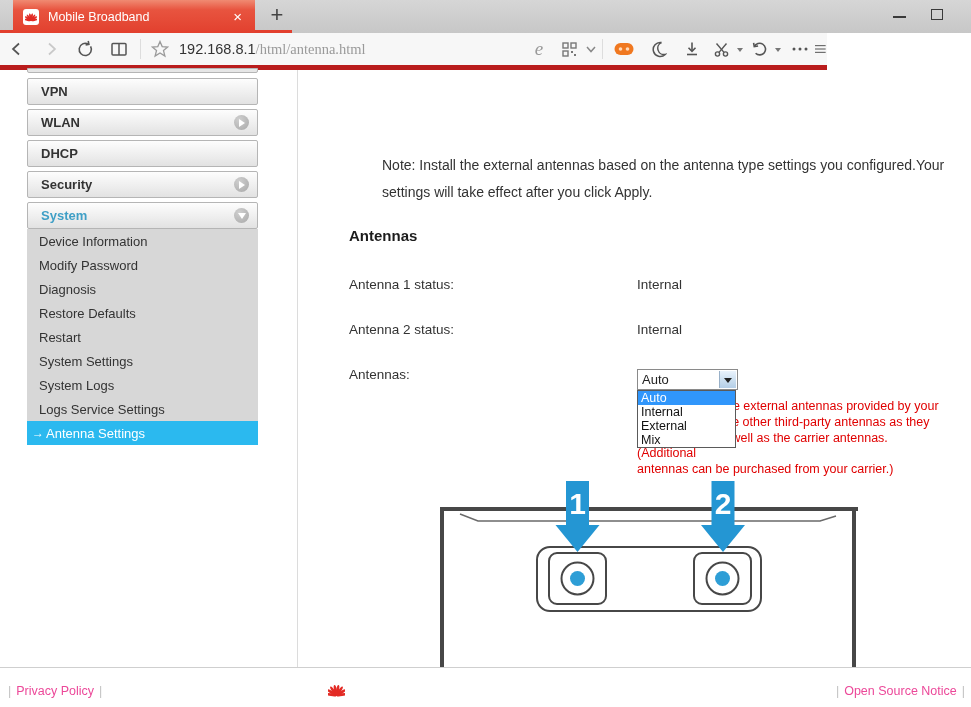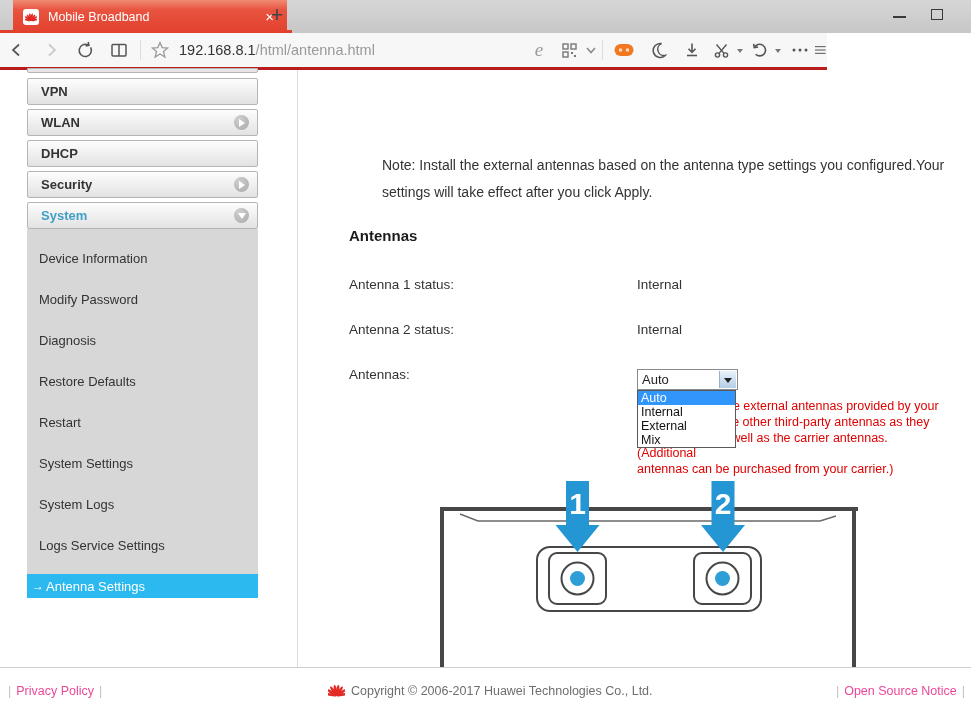--- a/index.html
+++ b/index.html
@@ -4,43 +4,43 @@
 <style>
   *{margin:0;padding:0;box-sizing:border-box;}
   html,body{width:971px;height:707px;overflow:hidden;background:#fff;
     font-family:"Liberation Sans","DejaVu Sans",sans-serif;}
   body{position:relative;}
 
   
   .titlebar{position:absolute;left:0;top:0;width:971px;height:33px;
     background:linear-gradient(#d6d6d6,#c7c7c7);}
   .tab-underline{position:absolute;left:0;top:30px;width:292px;height:3px;background:#e23f2e;}
-  .tab{position:absolute;left:13px;top:0;width:274px;height:33px;
+  .tab{position:absolute;left:13px;top:0;width:242px;height:33px;
     background:linear-gradient(#f08a72 0%,#e8543f 30%,#e2402e 100%);
     display:flex;align-items:center;padding:8px 10px;color:#fff;}
   .favicon{width:16px;height:16px;background:#fff;border-radius:3px;margin-right:9px;
     display:flex;align-items:center;justify-content:center;flex:0 0 auto;}
   .tab-title{font-size:12.5px;flex:1;white-space:nowrap;overflow:hidden;}
   .tab-close{font-size:15px;color:#fff;padding:0 3px;cursor:default;}
   .newtab{position:absolute;left:262px;top:0;width:30px;height:30px;color:#444;
     font-size:22px;font-weight:300;display:flex;align-items:center;justify-content:center;}
   .win-min{position:absolute;left:893px;top:16px;width:13px;height:2px;background:#3a3a3a;}
   .win-max{position:absolute;left:931px;top:9px;width:12px;height:11px;border:1.5px solid #3a3a3a;}
 
   
   .toolbar{position:absolute;left:0;top:33px;width:827px;height:37px;background:#f7f7f7;
-    border-bottom:3px solid #b91c1c;display:flex;align-items:flex-end;}
+    border-bottom:5px solid #b91c1c;display:flex;align-items:flex-end;}
   .tb-left{display:flex;align-items:center;height:100%;}
   .tb-ic{width:34px;height:100%;display:flex;align-items:center;justify-content:center;color:#555;}
   .tb-ic.dis{color:#c9c9c9;}
   .tb-sep{width:1px;height:20px;background:#ddd;margin:0 4px;}
   .url-star{width:30px;display:flex;align-items:center;justify-content:center;color:#9a9a9a;height:100%;}
   .urlbox{display:flex;align-items:center;font-size:14.5px;margin-left:4px;white-space:nowrap;}
   .url-host{color:#333;}
-  .url-path{color:#9a9a9a;}
+  .url-path{color:#9a9a9a;font-family:Liberation Serif, serif;}
   .tb-right{position:absolute;right:0;top:0;height:100%;display:flex;align-items:center;}
   .tb-ic2{width:30px;height:100%;display:flex;align-items:center;justify-content:center;color:#6d6d6d;}
   .ie-e{font-family:"Liberation Serif",serif;font-style:italic;font-size:19px;color:#9a9a9a;}
   .caret{width:0;height:0;border:3.5px solid transparent;border-top:4.5px solid #777;margin-top:4px;}
   .caret-cell{width:14px;height:100%;display:flex;align-items:center;justify-content:center;}
   .edge-clip{width:12px;height:100%;display:flex;align-items:center;overflow:hidden;}
 
   
   .page{position:absolute;left:0;top:70px;width:971px;height:597px;background:#fff;}
   .v-divider{position:absolute;left:297px;top:0;width:1px;height:597px;background:#dcdcdc;}
@@ -52,21 +52,21 @@
     border-radius:2px;background:linear-gradient(#fdfdfd,#ededed 60%,#e2e2e2);
     display:flex;align-items:center;padding:0 8px 0 13px;font-size:13px;font-weight:bold;color:#333;}
   .side-btn .lbl{flex:1;}
   .side-btn.active .lbl{color:#3f9fc6;}
   .chev-circle{width:15px;height:15px;border-radius:50%;
     background:radial-gradient(circle at 35% 30%,#cfcfcf,#a8a8a8);
     display:flex;align-items:center;justify-content:center;}
   .chev-r{width:0;height:0;border:4px solid transparent;border-left:6px solid #fff;margin-left:4px;}
   .chev-d{width:0;height:0;border:4px solid transparent;border-top:6px solid #fff;margin-top:4px;}
   .submenu{position:absolute;left:27px;top:159px;width:231px;background:#d7d7d7;}
-  .sub-item{height:24px;display:flex;align-items:center;padding-left:12px;font-size:13px;color:#333;margin-top:17px;}
+  .sub-item{height:24px;display:flex;align-items:center;padding-left:12px;font-size:13px;color:#333;}
   .sub-item.active{background:#2bb9ef;color:#fff;padding-left:5px;}
   .sub-item.active .arr{font-size:12px;margin-right:2px;}
 
   
   .note{position:absolute;left:349px;top:82px;font-size:14px;color:#333;line-height:27px;margin-left:33px;}
   .heading{position:absolute;left:349px;top:157px;font-size:15px;font-weight:bold;color:#1c1c1c;}
   .f-label{position:absolute;left:349px;font-size:13.5px;color:#333;}
   .f-value{position:absolute;left:637px;font-size:13.5px;color:#333;}
 
   .select{position:absolute;left:637px;top:299px;width:101px;height:21px;background:#fff;
@@ -353,18 +353,17 @@
           <ellipse cx="12" cy="12" rx="2.1" ry="8" transform="rotate(-57 12 20)"></ellipse>
           <ellipse cx="12" cy="12" rx="2.1" ry="8" transform="rotate(-34 12 20)"></ellipse>
           <ellipse cx="12" cy="12" rx="2.1" ry="8" transform="rotate(-11 12 20)"></ellipse>
           <ellipse cx="12" cy="12" rx="2.1" ry="8" transform="rotate(11 12 20)"></ellipse>
           <ellipse cx="12" cy="12" rx="2.1" ry="8" transform="rotate(34 12 20)"></ellipse>
           <ellipse cx="12" cy="12" rx="2.1" ry="8" transform="rotate(57 12 20)"></ellipse>
           <ellipse cx="12" cy="12" rx="2.1" ry="8" transform="rotate(80 12 20)"></ellipse>
         </g>
       </svg>
     </span>
-    <span class="txt">Copyright © 2006-2017 Huawei Technologies Co., Ltd.</span>
   </div>
   <div class="f-open">
     <span class="pipe">|</span><a class="f-link">Open Source Notice</a><span class="pipe">|</span>
   </div>
 </div>
 
 </body></html>

